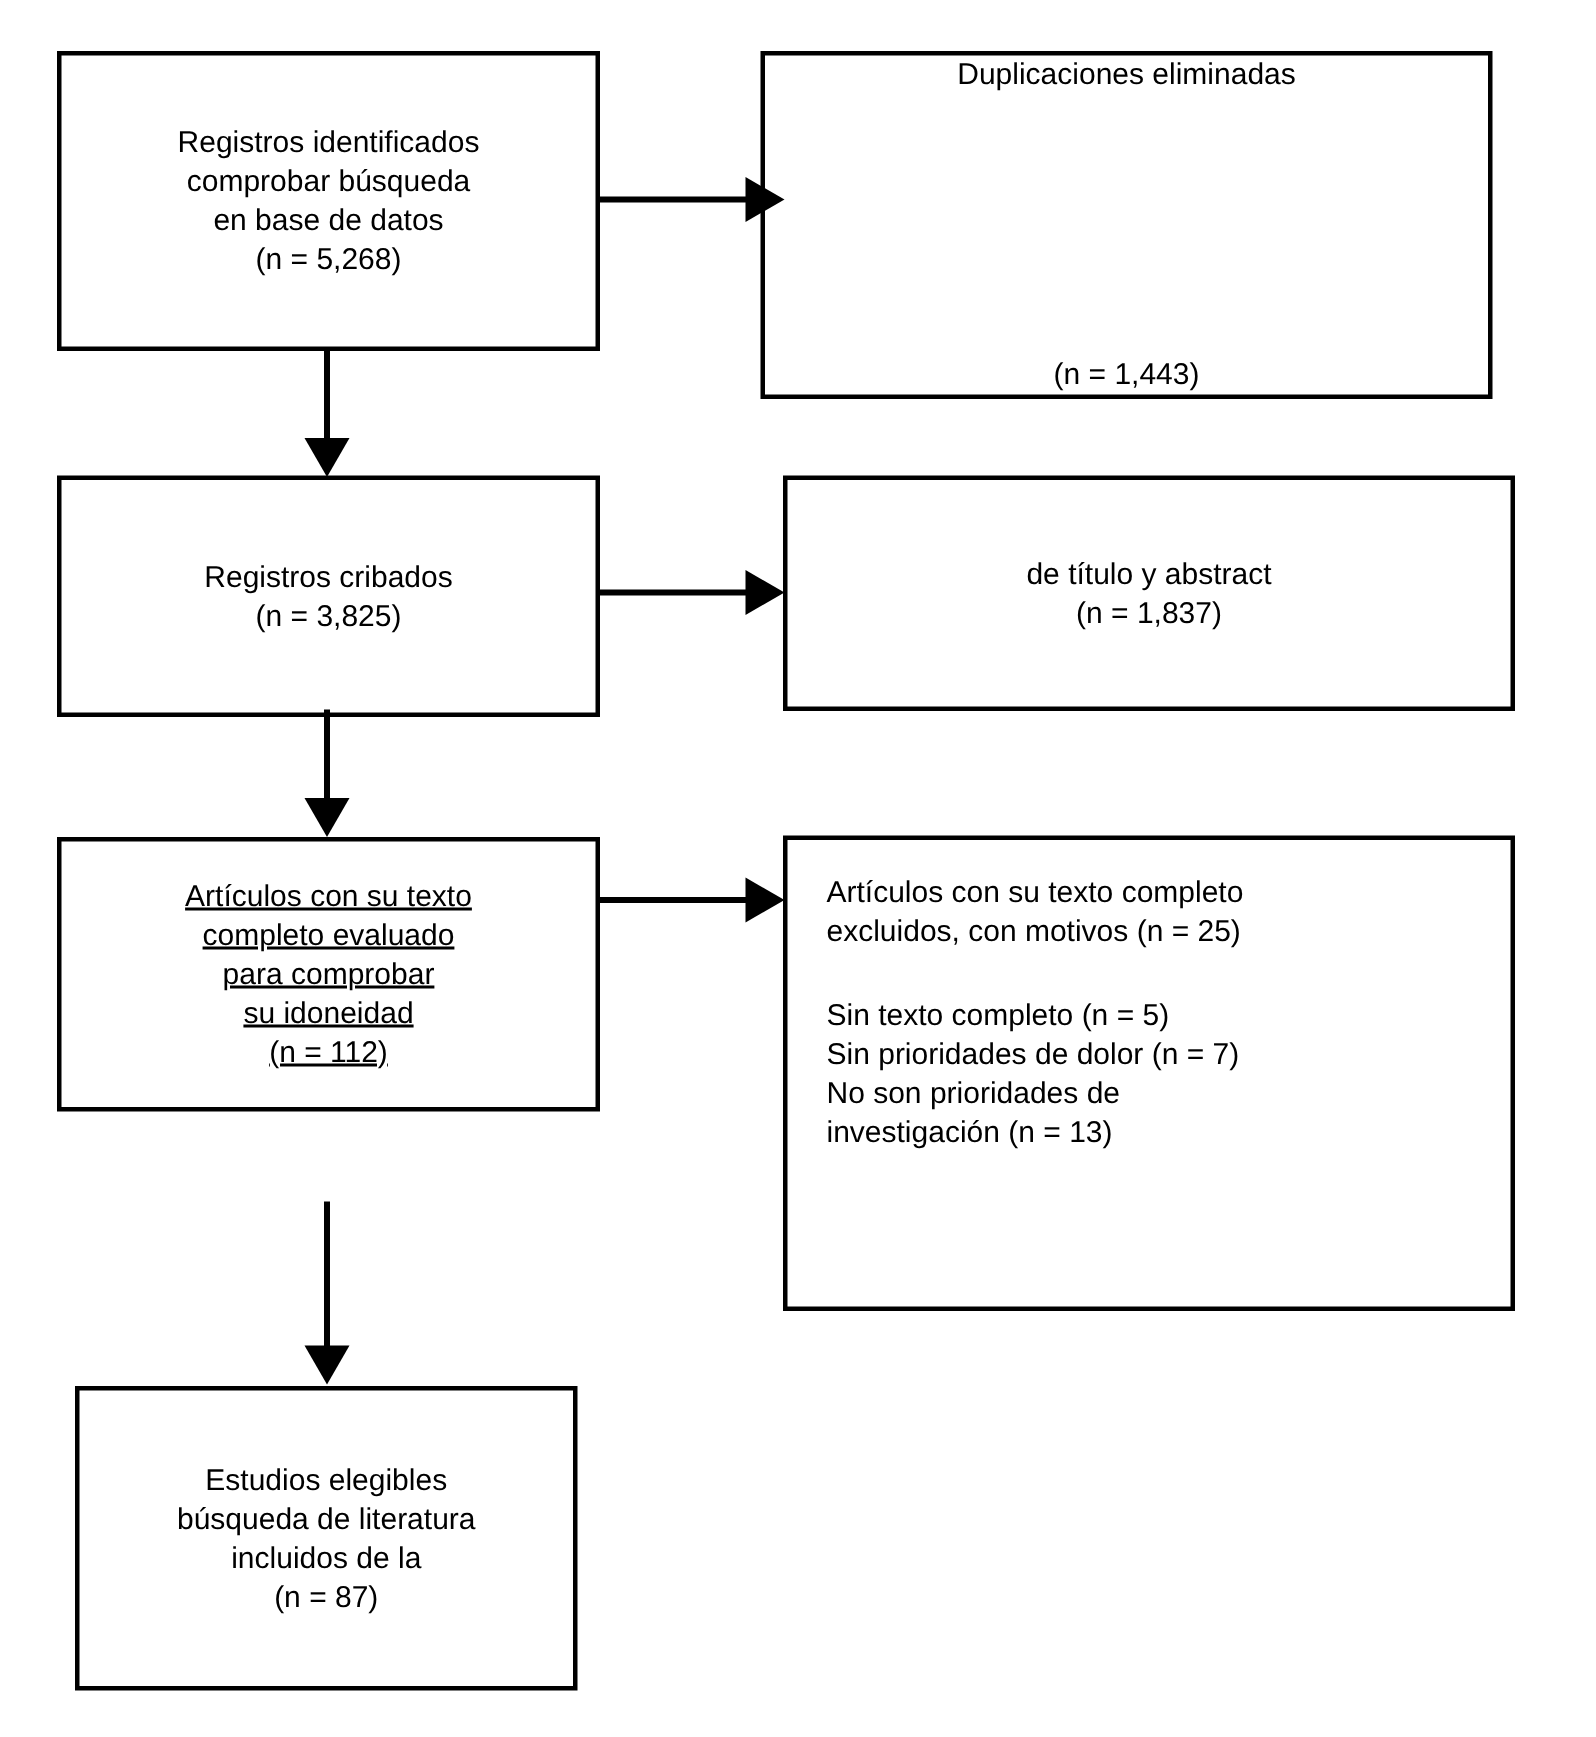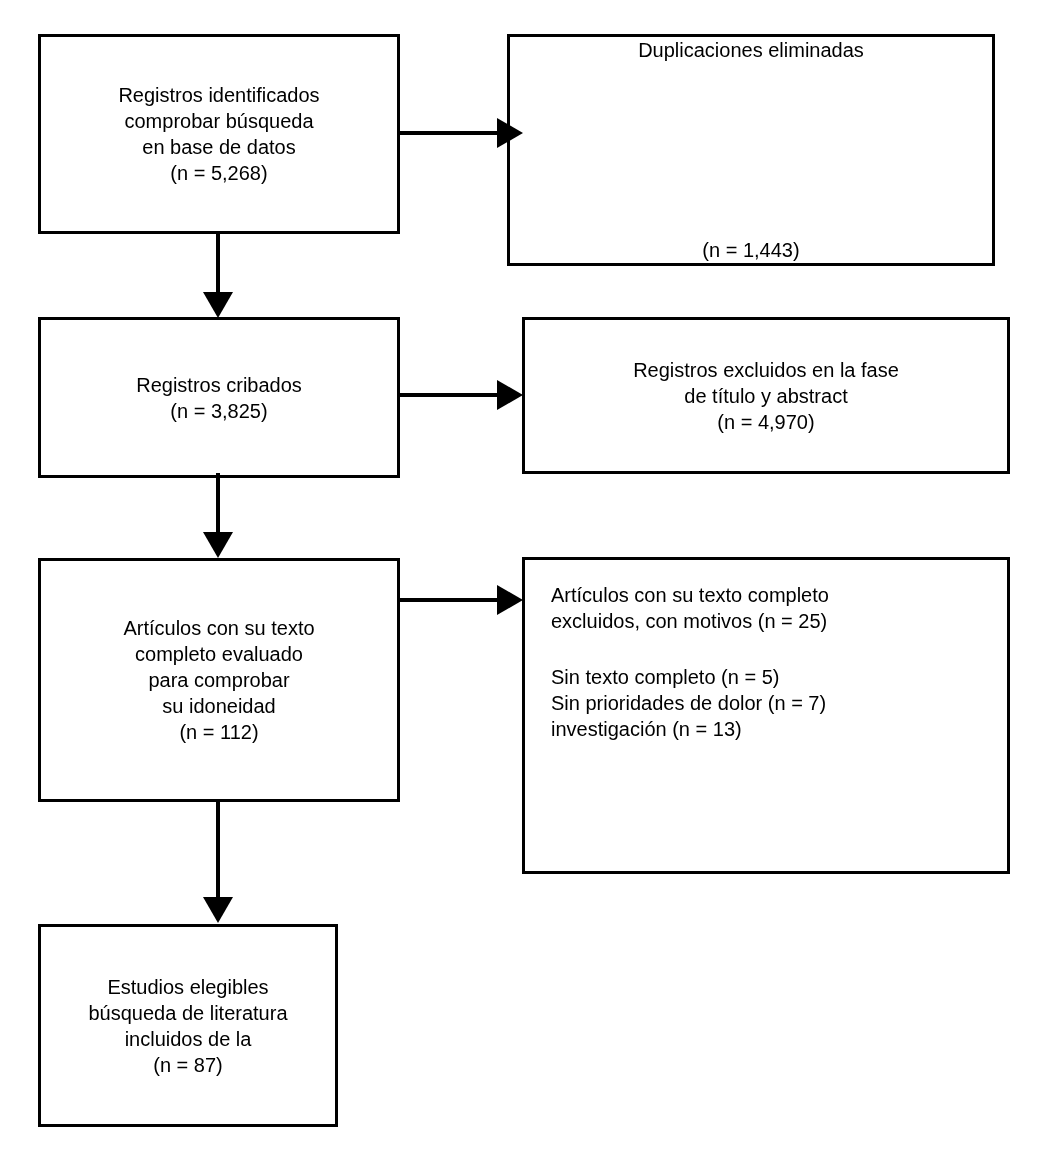--- a/index.html
+++ b/index.html
@@ -48,23 +48,23 @@
   .spacer-line {
     display: block;
     height: 30px;
   }
 
   
   #box-identified   { left: 38px;  top: 34px;   width: 362px; height: 200px; }
   #box-duplicates   { left: 507px; top: 34px;   width: 488px; height: 232px; justify-content: space-between; }
   #box-screened     { left: 38px;  top: 317px;  width: 362px; height: 161px; }
   #box-excluded-ta  { left: 522px; top: 317px;  width: 488px; height: 157px; }
-  #box-fulltext     { left: 38px;  top: 558px;  width: 362px; height: 244px; }
+  #box-fulltext     { left: 38px;  top: 558px;  width: 362px; height: 183px; text-decoration: underline; }
   #box-excluded-ft  { left: 522px; top: 557px;  width: 488px; height: 317px; }
-  #box-included     { left: 38px;  top: 924px;  width: 300px; height: 203px; }
+  #box-included     { left: 50px;  top: 924px;  width: 335px; height: 203px; }
 
   
   .conn {
     position: absolute;
   }
   .conn-line-h {
     position: absolute;
     height: 4px;
     background: #000000;
   }
@@ -130,39 +130,39 @@
     <span class="line">Duplicaciones eliminadas</span>
     <span class="line">(n = 1,443)</span>
   </div>
 
   <div class="node" id="box-screened">
     <span class="line">Registros cribados</span>
     <span class="line">(n = 3,825)</span>
   </div>
 
   <div class="node" id="box-excluded-ta">
-    <span class="line">Registros excluidos en la fase</span>
     <span class="line">de título y abstract</span>
-    <span class="line">(n = 4,970)</span>
+    <span class="line">(n = 1,837)</span>
   </div>
 
   <div class="node" id="box-fulltext">
     <span class="line">Artículos con su texto</span>
     <span class="line">completo evaluado</span>
     <span class="line">para comprobar</span>
     <span class="line">su idoneidad</span>
     <span class="line">(n = 112)</span>
   </div>
 
   <div class="node align-left" id="box-excluded-ft">
     <span class="line">Artículos con su texto completo</span>
     <span class="line">excluidos, con motivos (n = 25)</span>
     <span class="spacer-line"></span>
     <span class="line">Sin texto completo (n = 5)</span>
     <span class="line">Sin prioridades de dolor (n = 7)</span>
+    <span class="line">No son prioridades de</span>
     <span class="line">investigación (n = 13)</span>
   </div>
 
   <div class="node" id="box-included">
     <span class="line">Estudios elegibles</span>
     <span class="line">búsqueda de literatura</span>
     <span class="line">incluidos de la</span>
     <span class="line">(n = 87)</span>
   </div>
 

